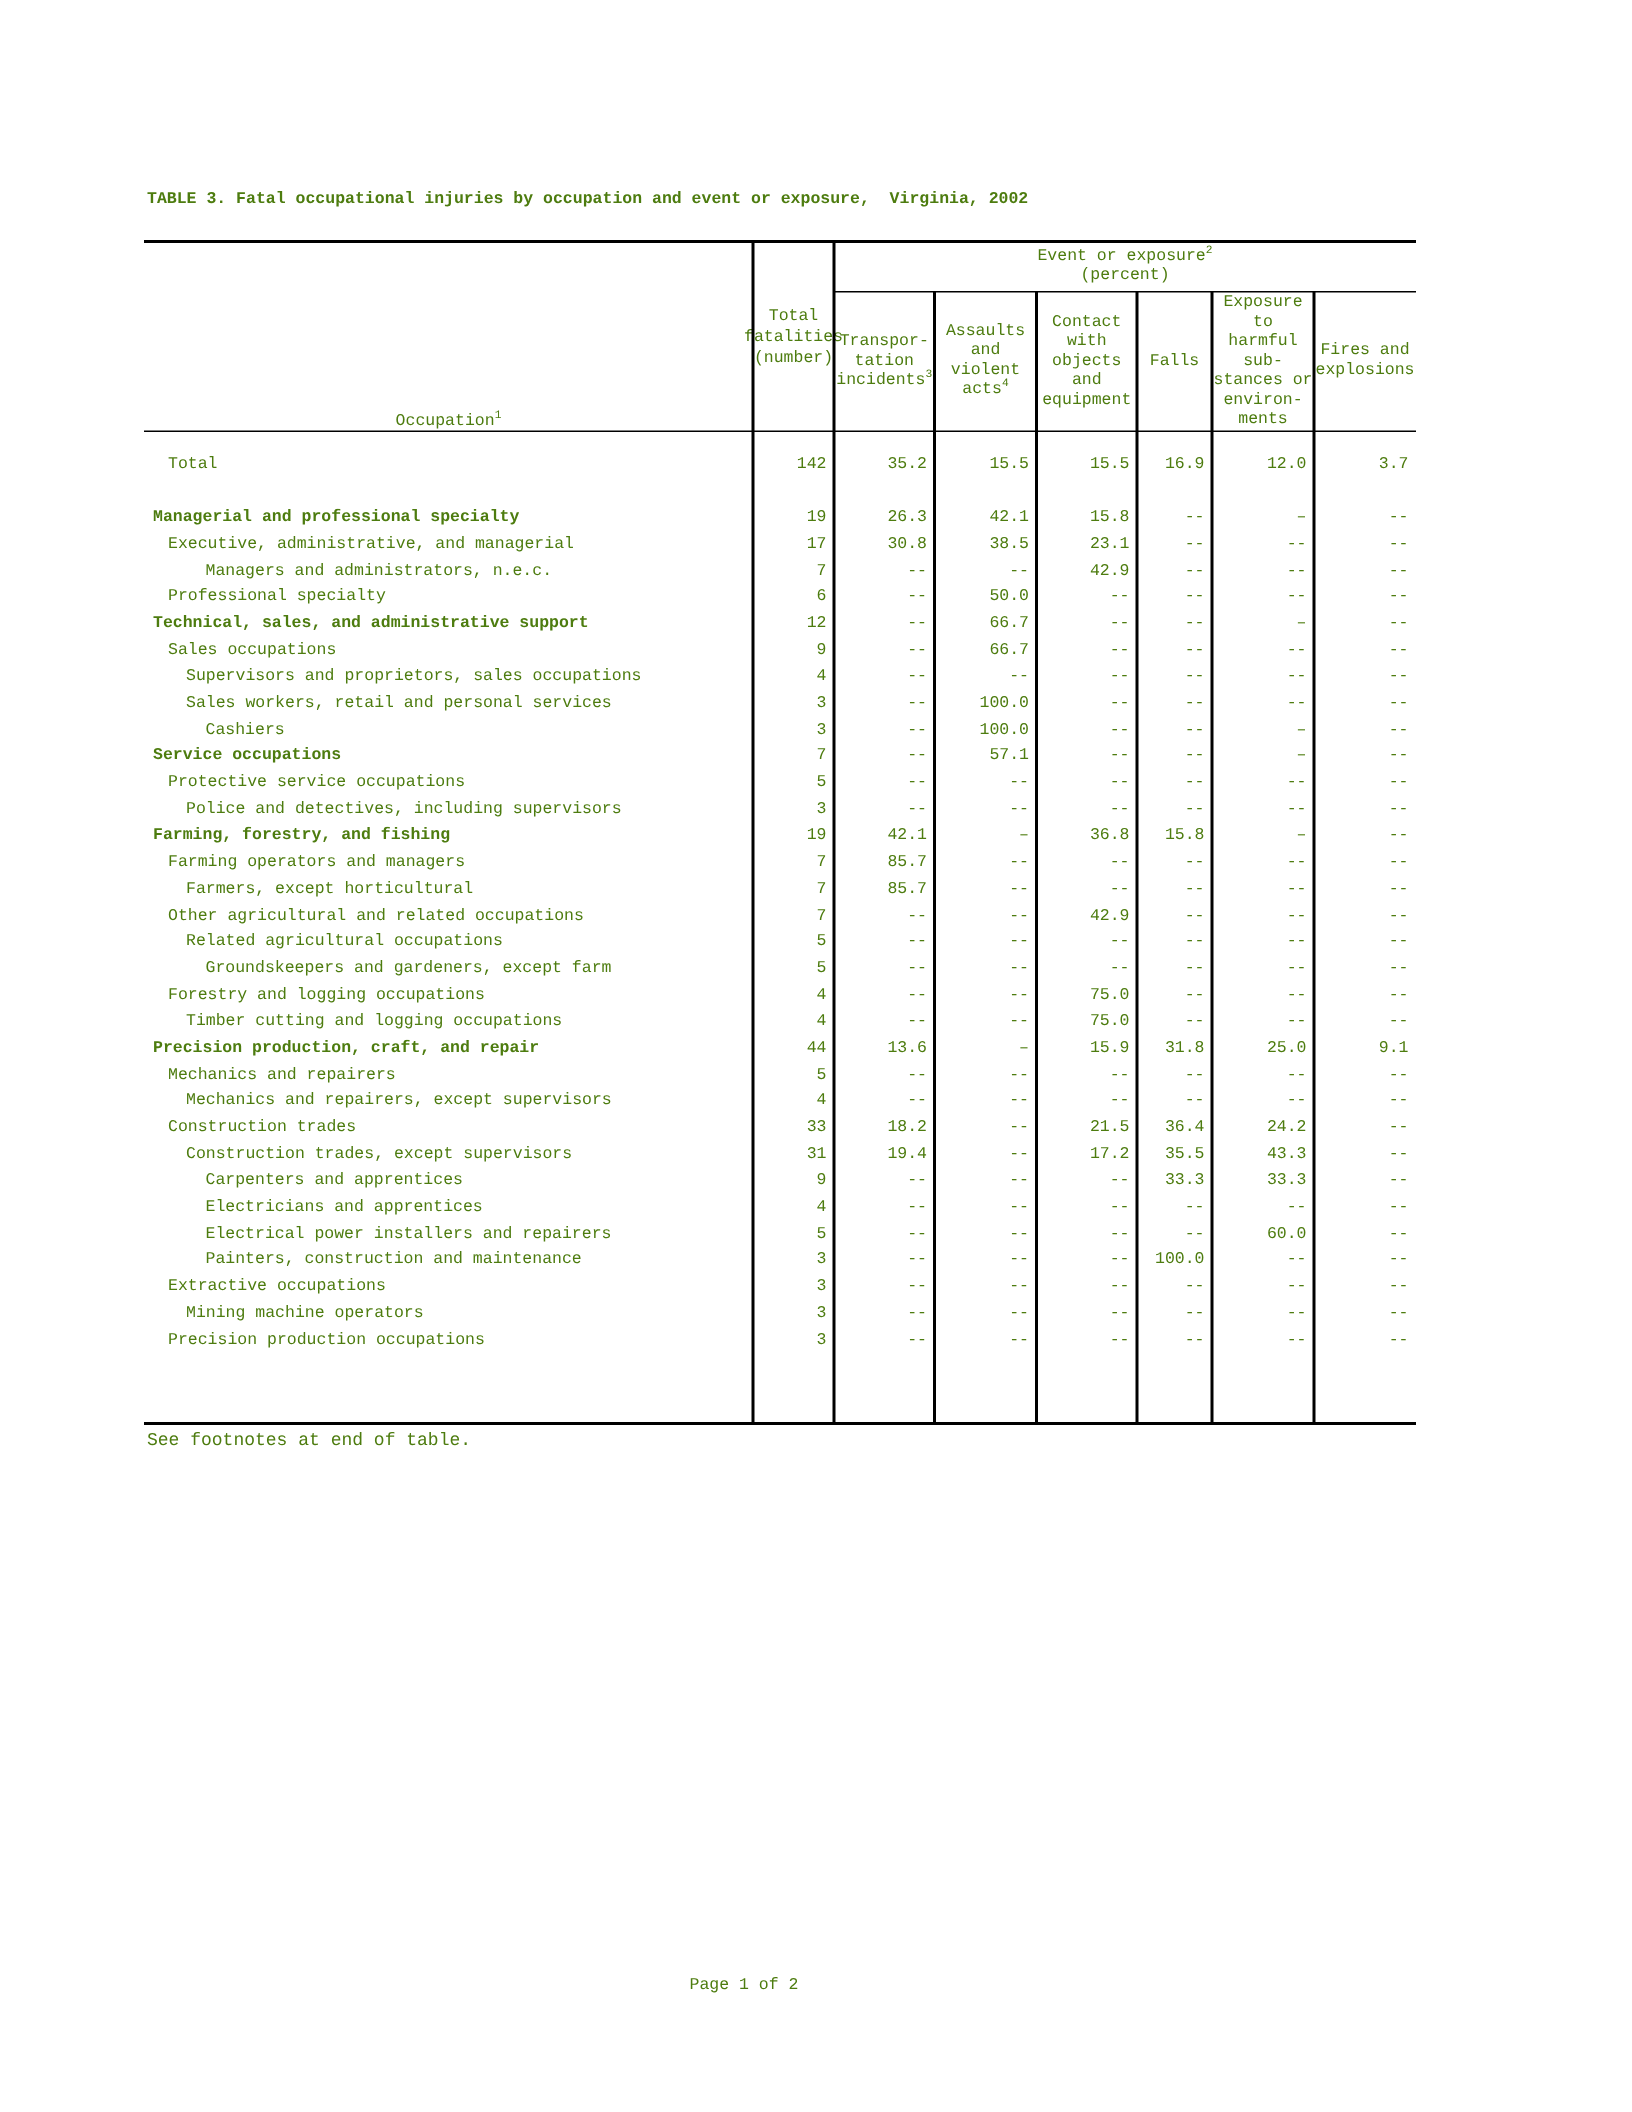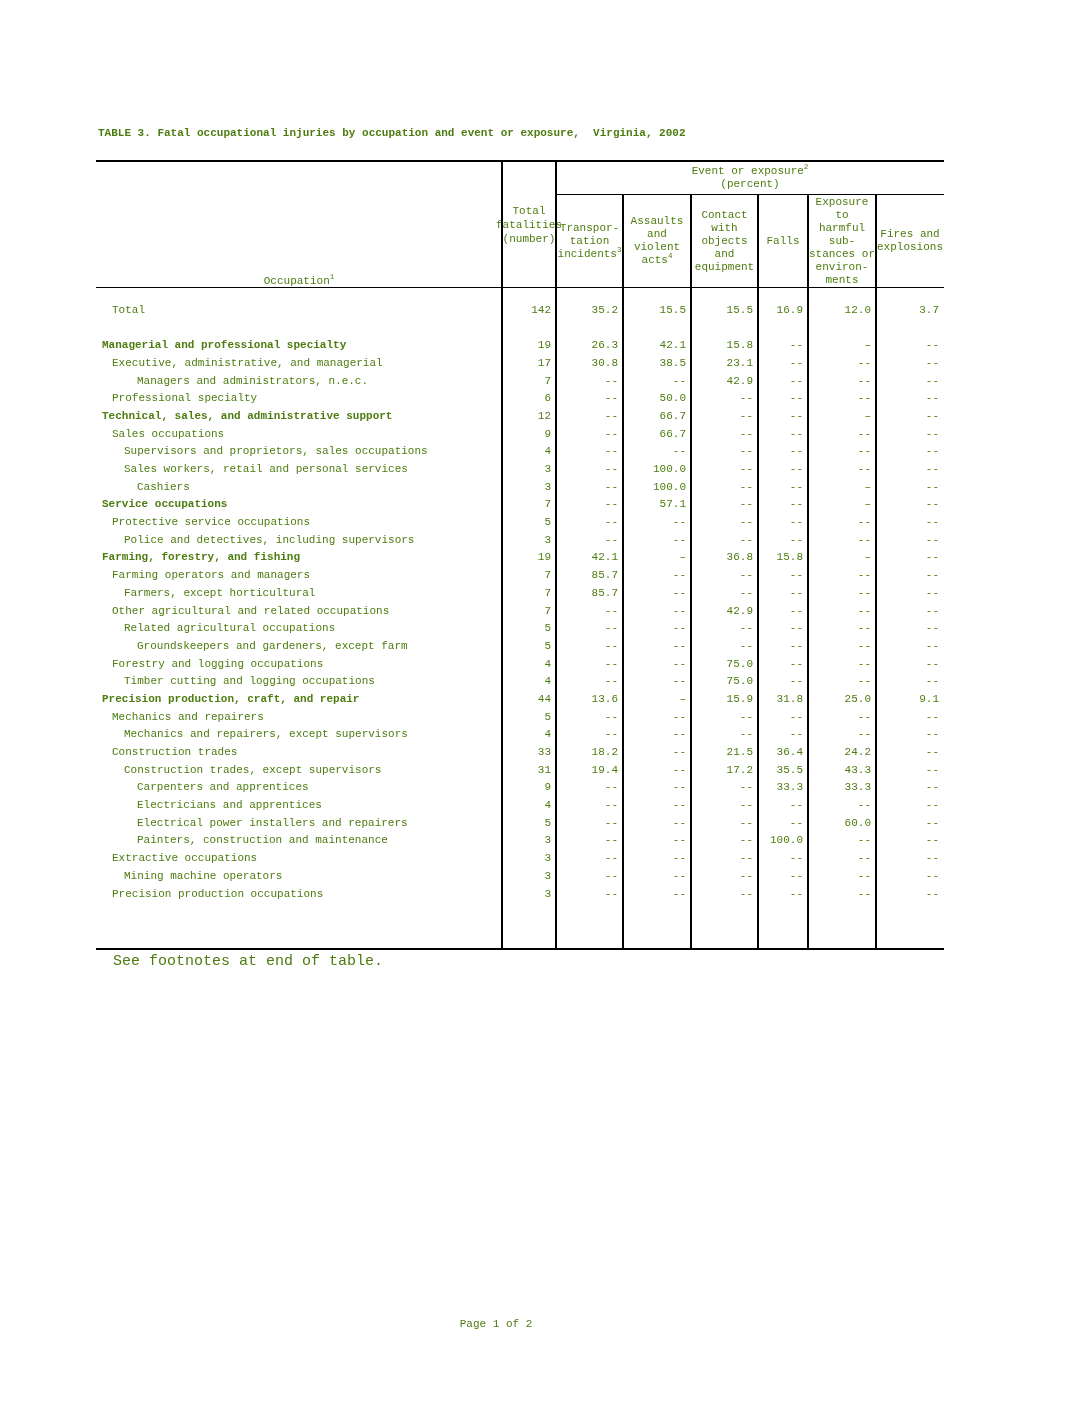--- a/index.html
+++ b/index.html
@@ -71,21 +71,21 @@
     height: 17.7px;
     align-items: center;
   }
   .occ { white-space: nowrap; overflow: hidden; }
   .occ.bold { font-weight: bold; }
   .ind0 { padding-left: 6px; }
   .ind1 { padding-left: 16px; }
   .ind2 { padding-left: 28px; }
   .ind3 { padding-left: 41px; }
   .num { text-align: right; padding-right: 5px; white-space: nowrap; }
-  .footnote { position: absolute; left: 98px; top: 953px; font-size: 15px; margin-left: 15px; }
+  .footnote { position: absolute; left: 98px; top: 953px; font-size: 12px; }
   .pageno { position: absolute; left: 0; top: 1318px; width: 992px; text-align: center; font-size: 11px; }
 </style>
 </head>
 <body>
 
 <div class="page">
 
   <div class="title">TABLE 3. Fatal occupational injuries by occupation and event or exposure,  Virginia, 2002</div>
 
   <div class="table">

